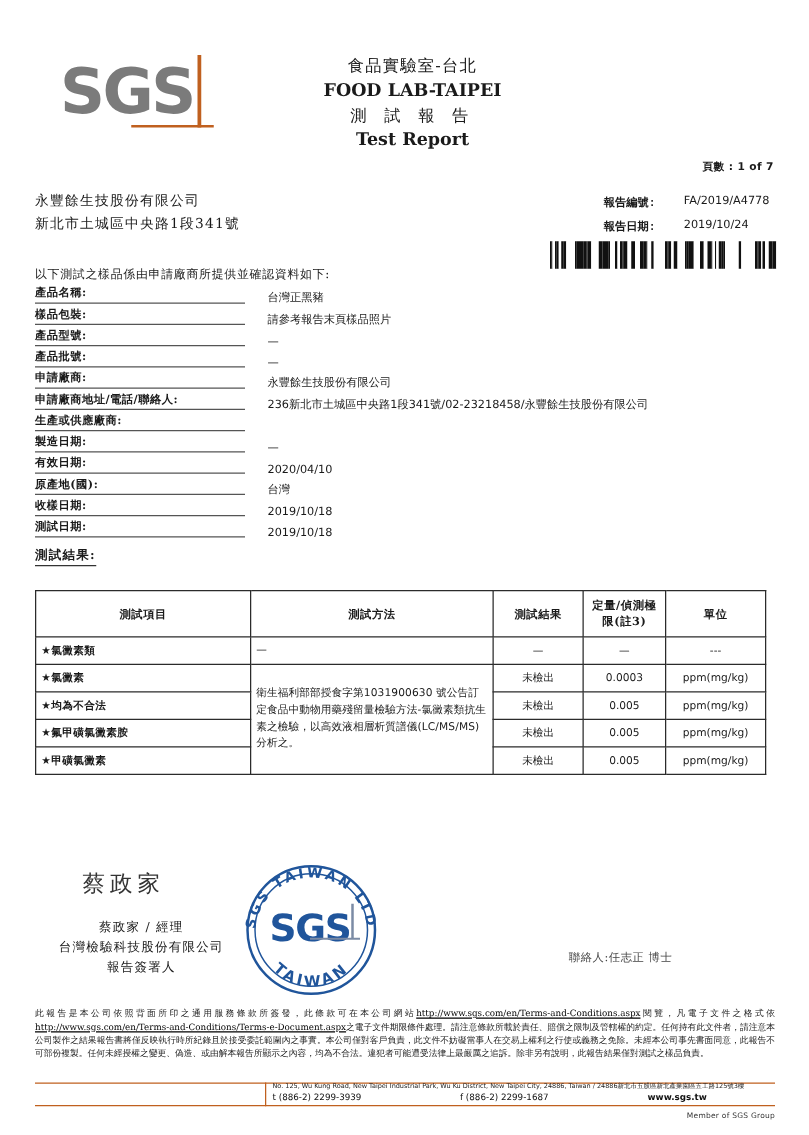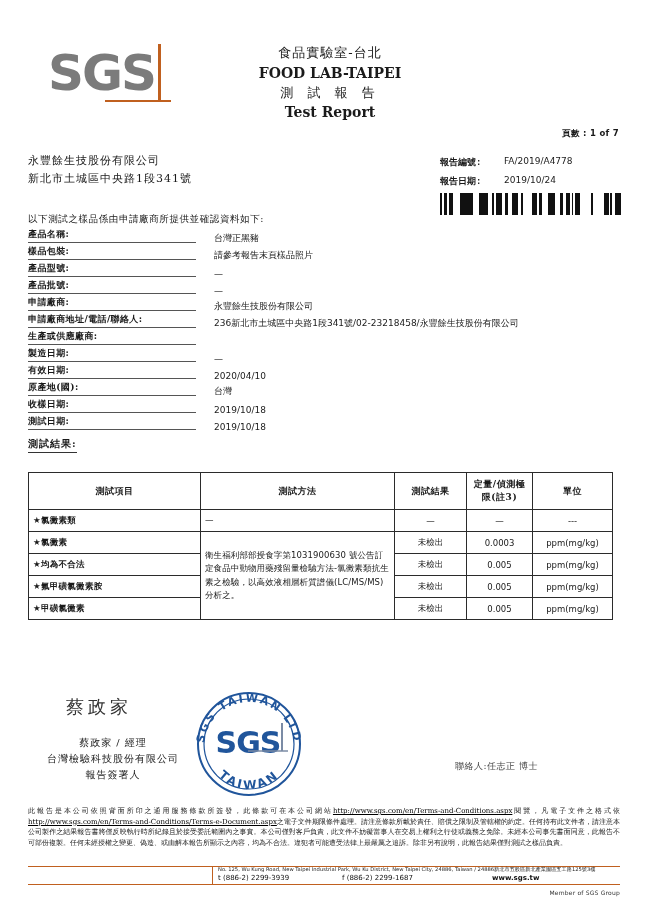--- a/index.html
+++ b/index.html
@@ -103,20 +103,21 @@
   }
   .meta-row {
     display: flex;
     margin-bottom: 6px;
   }
   .meta-k {
     font-family: Liberation Mono, monospace;
     font-weight: bold;
     width: 58px;
     font-size: 9px;
+    margin-left: 43px;
   }
   .meta-v {
     font-size: 9px;
     margin-left: 6px;
   }
   .barcode {
     position: absolute;
     left: 440px; top: 193px;
     width: 186px; height: 22px;
     display: flex;
@@ -319,21 +320,21 @@
   .foot-addr-cn { color: #222; }
   .foot-contacts {
     position: absolute;
     left: 218px; top: 874px;
     width: 402px;
     display: flex;
     font-family: "DejaVu Sans", sans-serif;
     font-size: 7px;
     color: #111;
   }
-  .foot-contacts span.tel { width: 124px; }
+  .foot-contacts span.tel { width: 150px; }
   .foot-contacts span.fax { width: 150px; }
   .foot-contacts span.web { font-weight: bold; }
   .foot-member {
     position: absolute;
     left: 0; top: 889px;
     width: 620px;
     text-align: right;
     font-family: "DejaVu Sans", sans-serif;
     font-size: 6px;
     color: #333;

